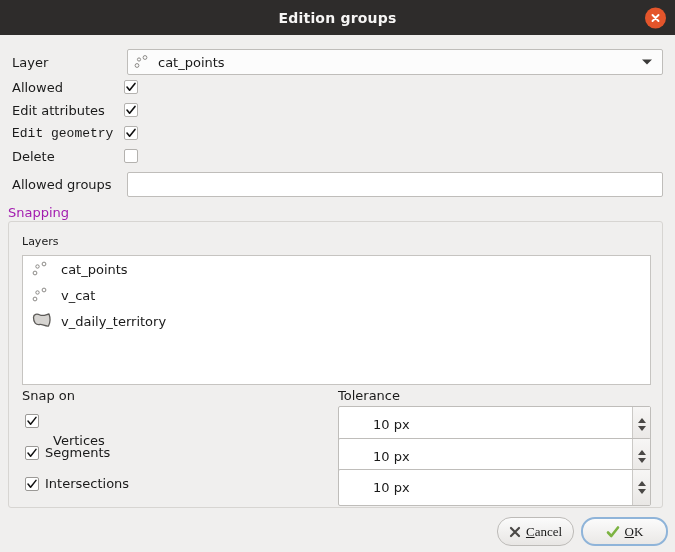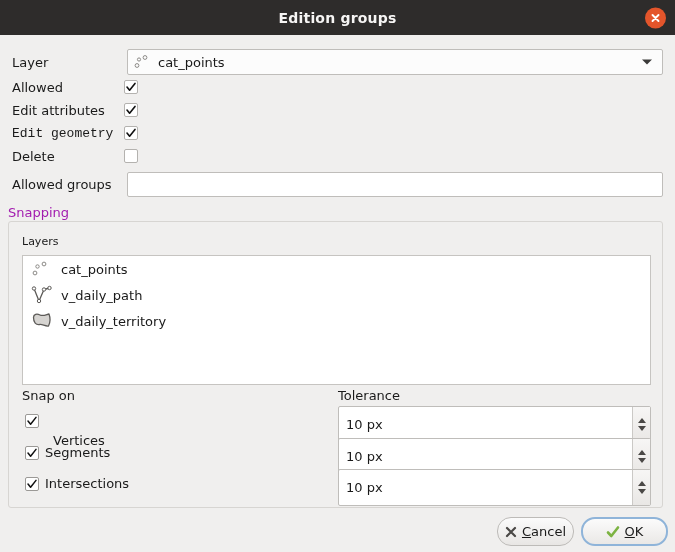--- a/index.html
+++ b/index.html
@@ -212,20 +212,21 @@
   .spin {
     position: absolute;
     width: 313px;
     height: 37px;
     background: #ffffff;
     border: 1px solid #bfbdba;
     border-radius: 2px;
     box-sizing: border-box;
     display: flex;
     align-items: center;
+    padding-left: 27px;
   }
   .spin-value {
     padding-left: 7px;
     font-size: 13px;
     color: #1a1a1a;
     flex: 1 1 auto;
   }
   .spin-buttons {
     width: 17px;
     height: 100%;
@@ -254,20 +255,21 @@
     border-radius: 14px;
     display: flex;
     align-items: center;
     justify-content: center;
     gap: 5px;
     font-size: 13px;
     color: #1a1a1a;
     cursor: pointer;
     background: linear-gradient(to bottom, #fbfbfb, #e8e6e4);
     border: 1px solid #bdbbb8;
+    font-family: Liberation Serif, serif;
   }
   .btn.primary {
     border: 2px solid #8fb4d9;
     background: linear-gradient(to bottom, #fbfbfb, #eae8e6);
   }
   .btn-label { white-space: nowrap; }
   .mnem { text-decoration: underline; }
 </style>
 </head>
 <body>
@@ -334,33 +336,31 @@
       <span class="list-item-icon">
         <svg width="24" height="22" viewBox="0 0 24 22">
           <circle cx="5" cy="15" r="1.9" fill="none" stroke="#8c8a87" stroke-width="1"></circle>
           <circle cx="7.5" cy="8.5" r="1.7" fill="none" stroke="#8c8a87" stroke-width="1"></circle>
           <circle cx="14" cy="6" r="1.9" fill="none" stroke="#8c8a87" stroke-width="1"></circle>
         </svg>
       </span>
       <span class="list-item-label">cat_points</span>
     </div>
 
-
     <div class="list-item">
       <span class="list-item-icon">
         <svg width="24" height="22" viewBox="0 0 24 22">
-          <path d="M4 4.5 L9 17 L14 5.5 L19.5 4" fill="none" stroke="#5c5a57" stroke-width="1.3" stroke-linejoin="round"></path>
-          <circle cx="4" cy="4.5" r="1.7" fill="#ffffff" stroke="#5c5a57" stroke-width="1"></circle>
-          <circle cx="9" cy="17" r="1.7" fill="#ffffff" stroke="#5c5a57" stroke-width="1"></circle>
-          <circle cx="14" cy="5.5" r="1.7" fill="#ffffff" stroke="#5c5a57" stroke-width="1"></circle>
-          <circle cx="19.5" cy="4" r="1.7" fill="#ffffff" stroke="#5c5a57" stroke-width="1"></circle>
+          <circle cx="5" cy="15" r="1.9" fill="none" stroke="#8c8a87" stroke-width="1"></circle>
+          <circle cx="7.5" cy="8.5" r="1.7" fill="none" stroke="#8c8a87" stroke-width="1"></circle>
+          <circle cx="14" cy="6" r="1.9" fill="none" stroke="#8c8a87" stroke-width="1"></circle>
         </svg>
       </span>
-      <span class="list-item-label">v_daily_path</span>
+      <span class="list-item-label">v_cat</span>
     </div>
+
 
     <div class="list-item">
       <span class="list-item-icon">
         <svg width="24" height="22" viewBox="0 0 24 22">
           <path d="M3.5 7.5 C3.5 4, 7 3.5, 10 5 C13 6.5, 16.5 4.5, 19 4 C20.5 8, 20 13, 18.5 16 C15 16.5, 12.5 14, 9.5 14.5 C6 15, 3.5 12.5, 3.5 7.5 Z" fill="#d6d4d1" stroke="#5c5a57" stroke-width="1.3" stroke-linejoin="round"></path>
         </svg>
       </span>
       <span class="list-item-label">v_daily_territory</span>
     </div>
 

